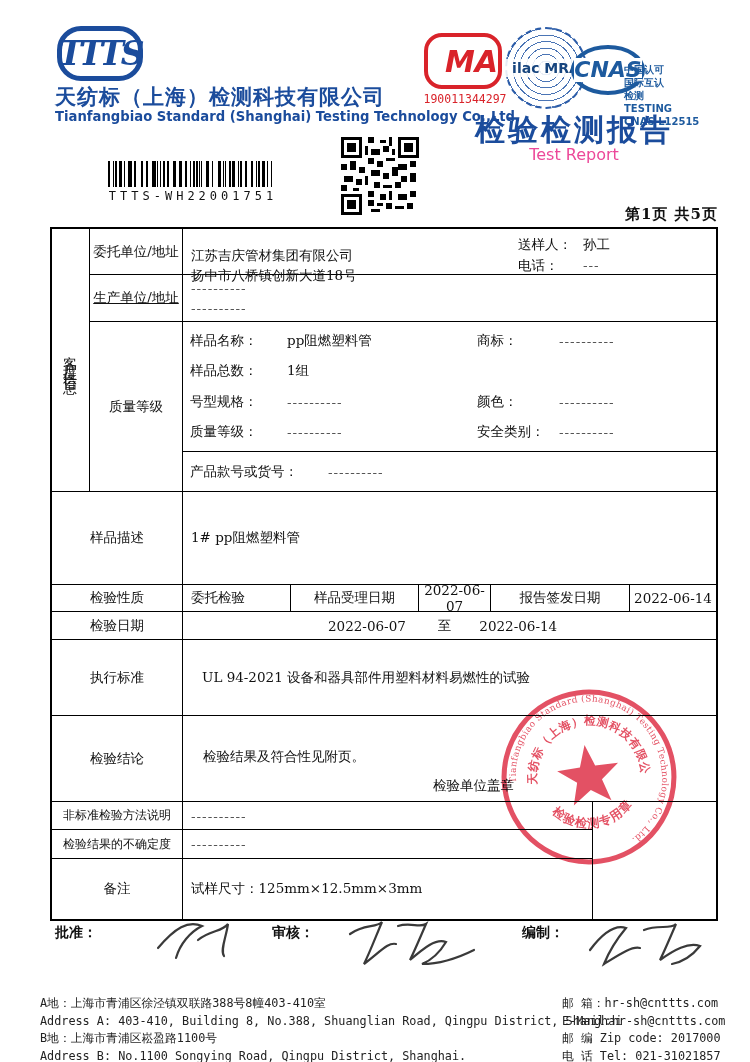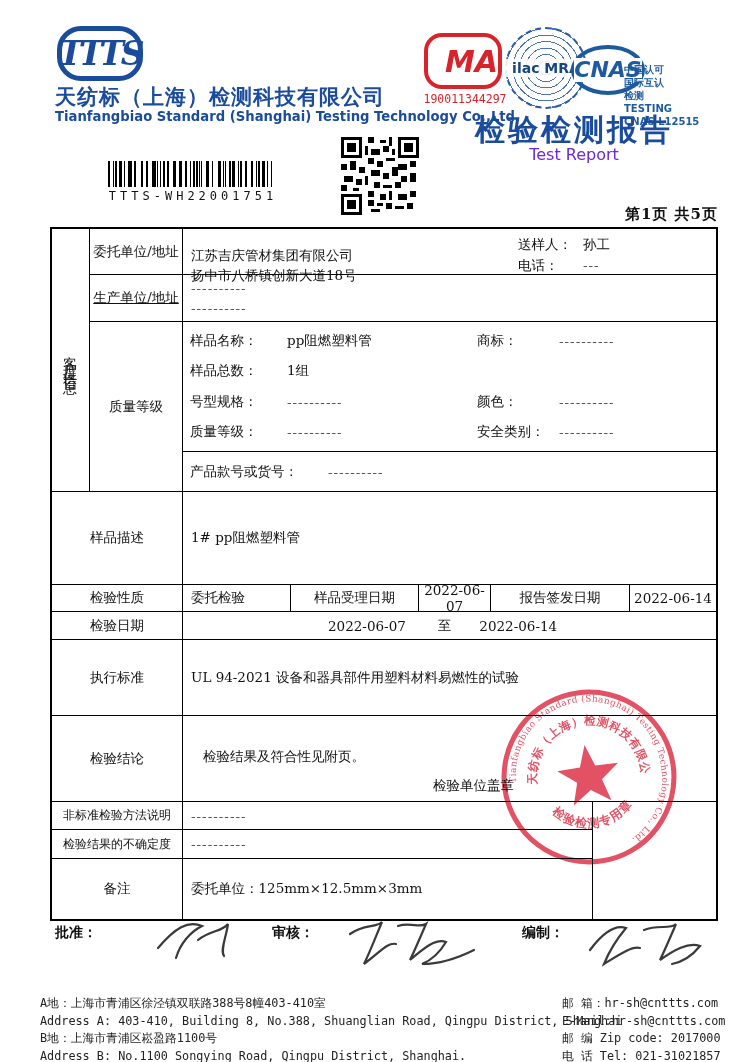--- a/index.html
+++ b/index.html
@@ -48,21 +48,21 @@
     font-family:"DejaVu Sans",sans-serif; font-weight:700; font-size:14px;
     color:#17457e; background:rgba(255,255,255,.88); padding:1px 0; }
 
   .cnas { left:570px; top:43px; }
   .accreditation { left:624px; top:37px; font-family:"DejaVu Sans",sans-serif;
     font-weight:700; font-size:10px; line-height:13px; color:#1d5a9e;margin-top:26px; }
 
   .report-title-cn { left:428px; top:110px; width:292px; text-align:center;
     font-size:30px; font-weight:900; color:#1b4c9c; letter-spacing:3px; }
   .report-title-en { left:428px; top:145px; width:292px; text-align:center;
-    font-size:16px; color:#6d28d9; font-family:"DejaVu Sans",sans-serif; }
+    font-size:16px; color:#ec4899; font-family:"DejaVu Sans",sans-serif; }
 
   .page-info { left:418px; top:205px; width:300px; text-align:right;
     font-size:15px; font-weight:700; letter-spacing:1px; }
 
   
   .rtable { left:50px; top:227px; width:668px; height:694px;
     border:2.5px solid #000; display:flex; flex-direction:column;
     font-size:13.5px; }
   .trow { display:flex; border-bottom:1.5px solid #000; }
   .bl { border-left:1.5px solid #000; }
@@ -272,21 +272,21 @@
       <div class="lblc" style="width:130px;">检验日期</div>
       <div class="bl vcell" style="flex:1; padding-left:145px;">
         <span>2022-06-07</span>
         <span style="margin:0 28px 0 32px;">至</span>
         <span>2022-06-14</span>
       </div>
     </div>
 
     <div class="trow" style="height:76px;">
       <div class="lblc" style="width:130px;">执行标准</div>
-      <div class="bl vcell" style="flex:1; padding-left:8px;">UL 94-2021  设备和器具部件用塑料材料易燃性的试验</div>
+      <div class="bl vcell" style="flex:1; padding-left:19px;">UL 94-2021  设备和器具部件用塑料材料易燃性的试验</div>
     </div>
 
     <div class="trow" style="height:86px;">
       <div class="lblc" style="width:130px;">检验结论</div>
       <div class="bl" style="flex:1; position:relative;">
         <div class="abs" style="left:20px; top:32px;">检验结果及符合性见附页。</div>
         <div class="abs" style="left:250px; bottom:6px;">检验单位盖章</div>
       </div>
     </div>
 
@@ -295,21 +295,21 @@
         <div style="height:28px; display:flex; border-bottom:1.5px solid #000;">
           <div class="lblc" style="width:130px; font-size:12px;">非标准检验方法说明</div>
           <div class="bl vcell dash" style="flex:1; padding-left:8px;">----------</div>
         </div>
         <div style="height:29px; display:flex; border-bottom:1.5px solid #000;">
           <div class="lblc" style="width:130px; font-size:12px;">检验结果的不确定度</div>
           <div class="bl vcell dash" style="flex:1; padding-left:8px;">----------</div>
         </div>
         <div style="flex:1; display:flex;">
           <div class="lblc" style="width:130px;">备注</div>
-          <div class="bl vcell" style="flex:1; padding-left:8px;">委托单位：125mm×12.5mm×3mm</div>
+          <div class="bl vcell" style="flex:1; padding-left:8px;">试样尺寸：125mm×12.5mm×3mm</div>
         </div>
       </div>
       <div class="bl" style="flex:1;"></div>
     </div>
 
   </div>
 
   <svg class="abs stamp" viewBox="0 0 180 180">
     <defs>
       <path id="arcOuter" d="M 18,90 A 72,72 0 1 1 161.9,90 A 72,72 0 1 1 18,90"></path>

